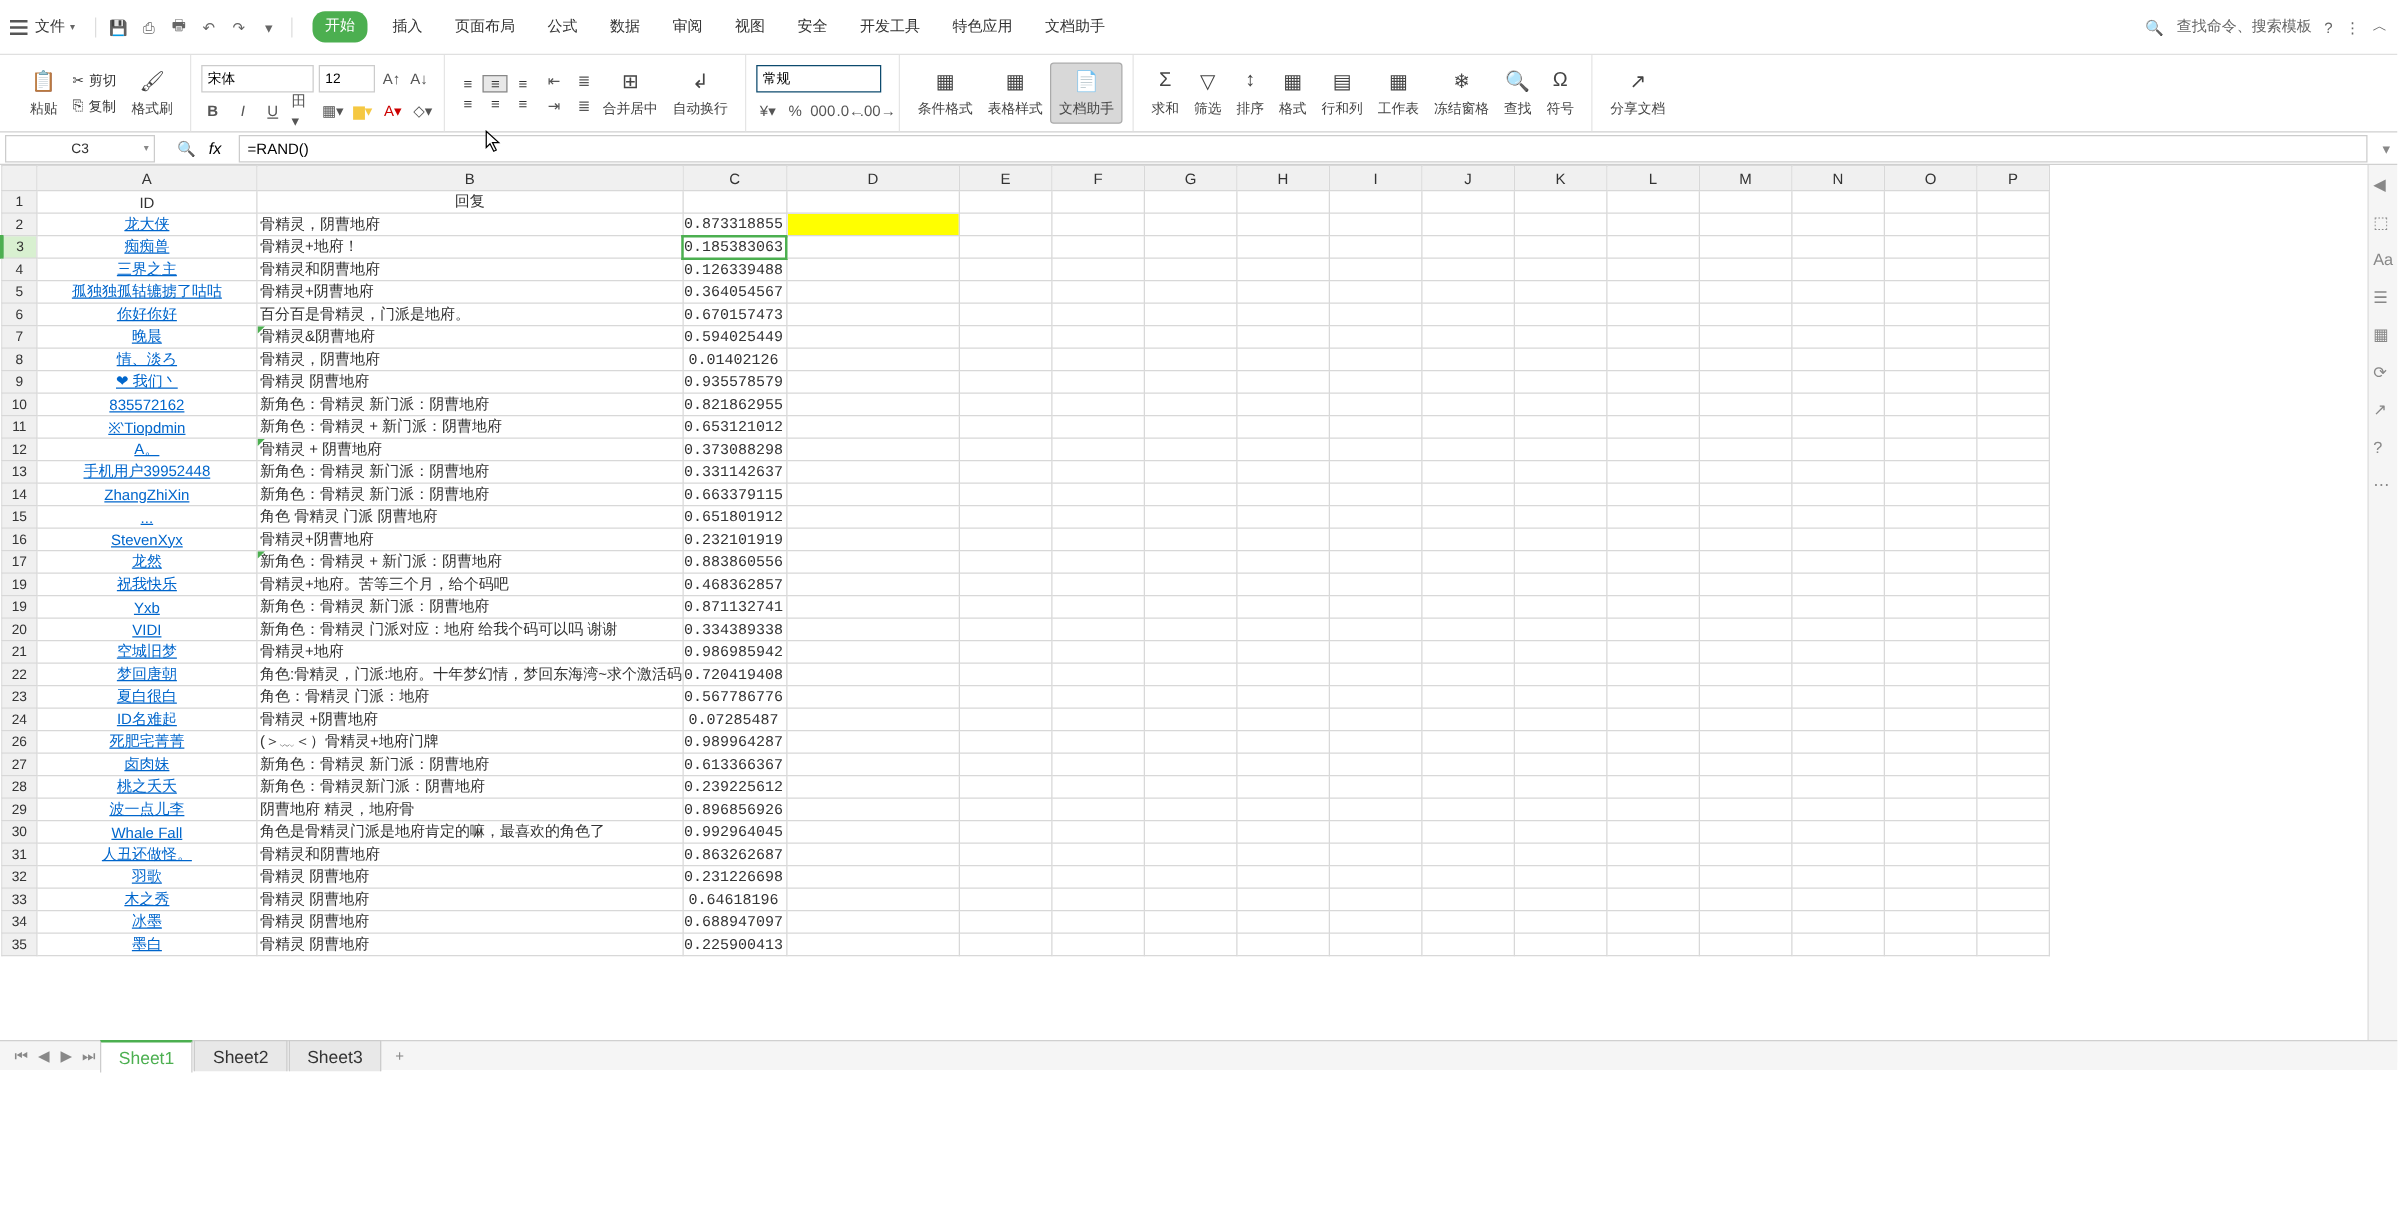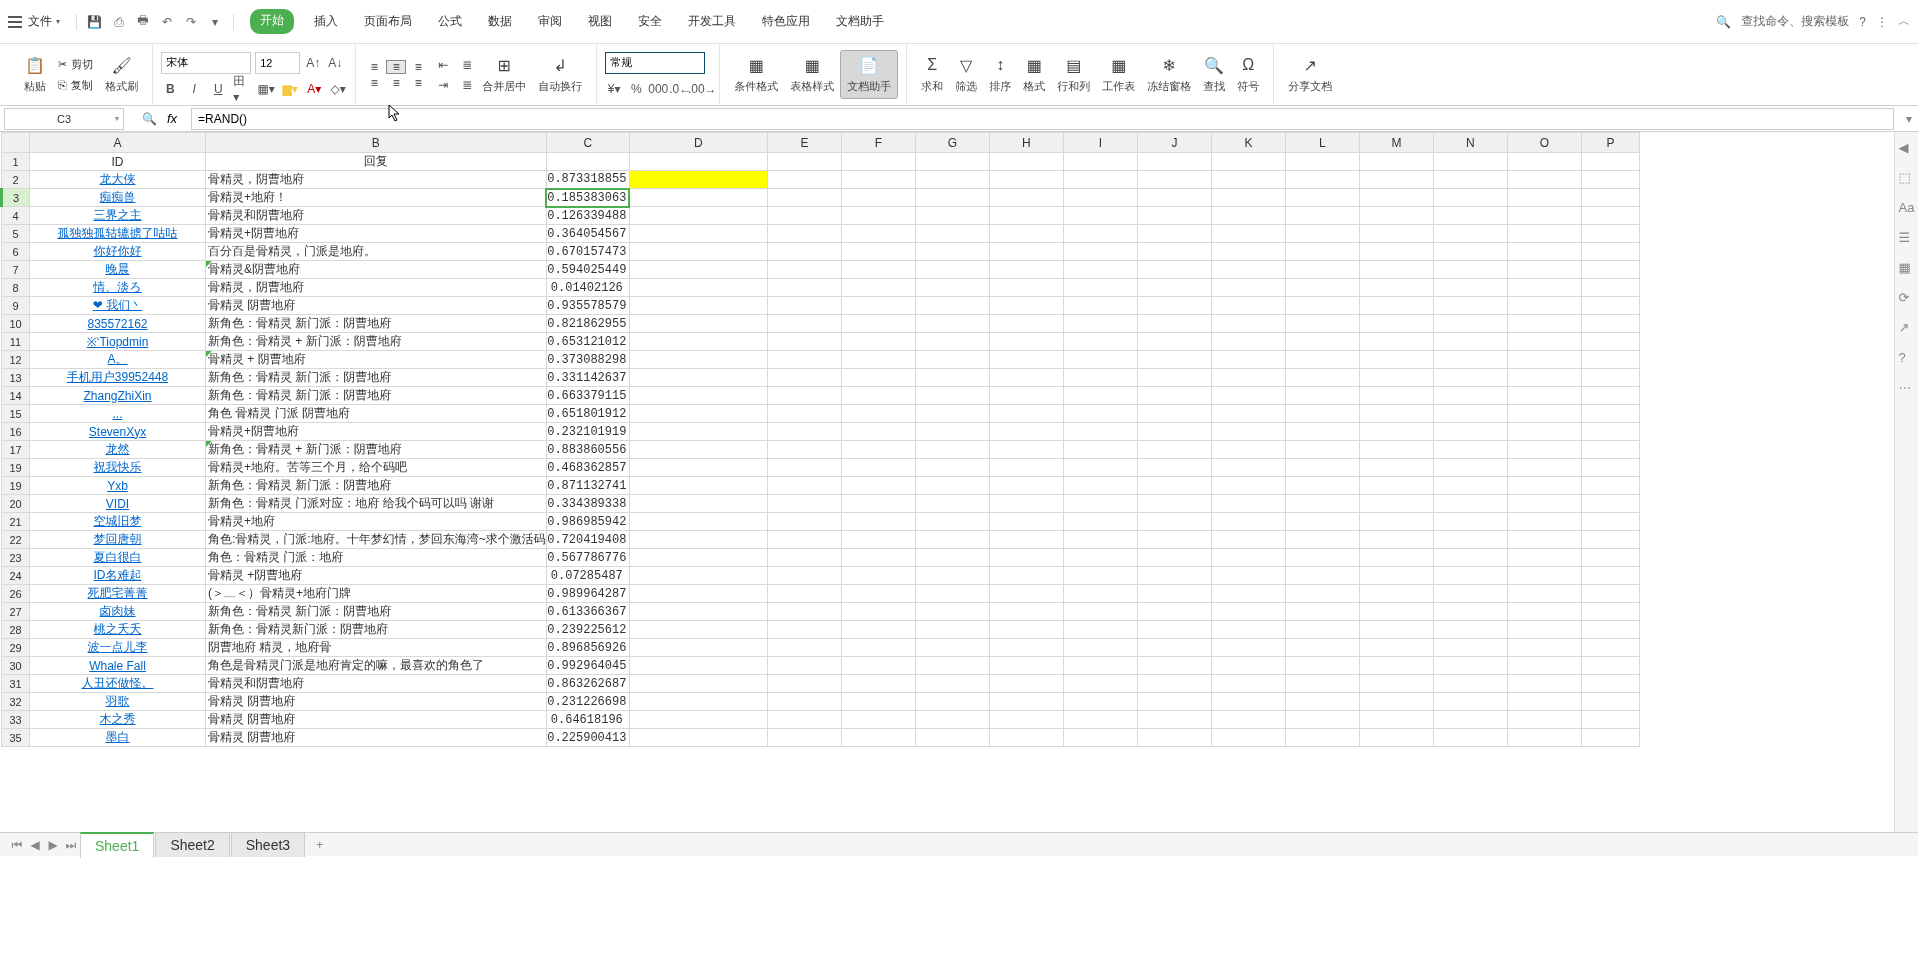--- a/index.html
+++ b/index.html
@@ -909,20 +909,39 @@
             <td></td>
             <td></td>
             <td></td>
             <td></td>
             <td></td>
             <td></td>
             <td></td>
             <td></td>
           </tr>
           <tr>
+            <td class="rowhdr">34</td>
+            <td class="link-cell">冰墨</td>
+            <td class="txt-cell cell-rel">骨精灵  阴曹地府</td>
+            <td class="num-cell">0.688947097</td>
+            <td></td>
+            <td></td>
+            <td></td>
+            <td></td>
+            <td></td>
+            <td></td>
+            <td></td>
+            <td></td>
+            <td></td>
+            <td></td>
+            <td></td>
+            <td></td>
+            <td></td>
+          </tr>
+          <tr>
             <td class="rowhdr">35</td>
             <td class="link-cell">墨白</td>
             <td class="txt-cell cell-rel">骨精灵  阴曹地府</td>
             <td class="num-cell">0.225900413</td>
             <td></td>
             <td></td>
             <td></td>
             <td></td>
             <td></td>
             <td></td>

